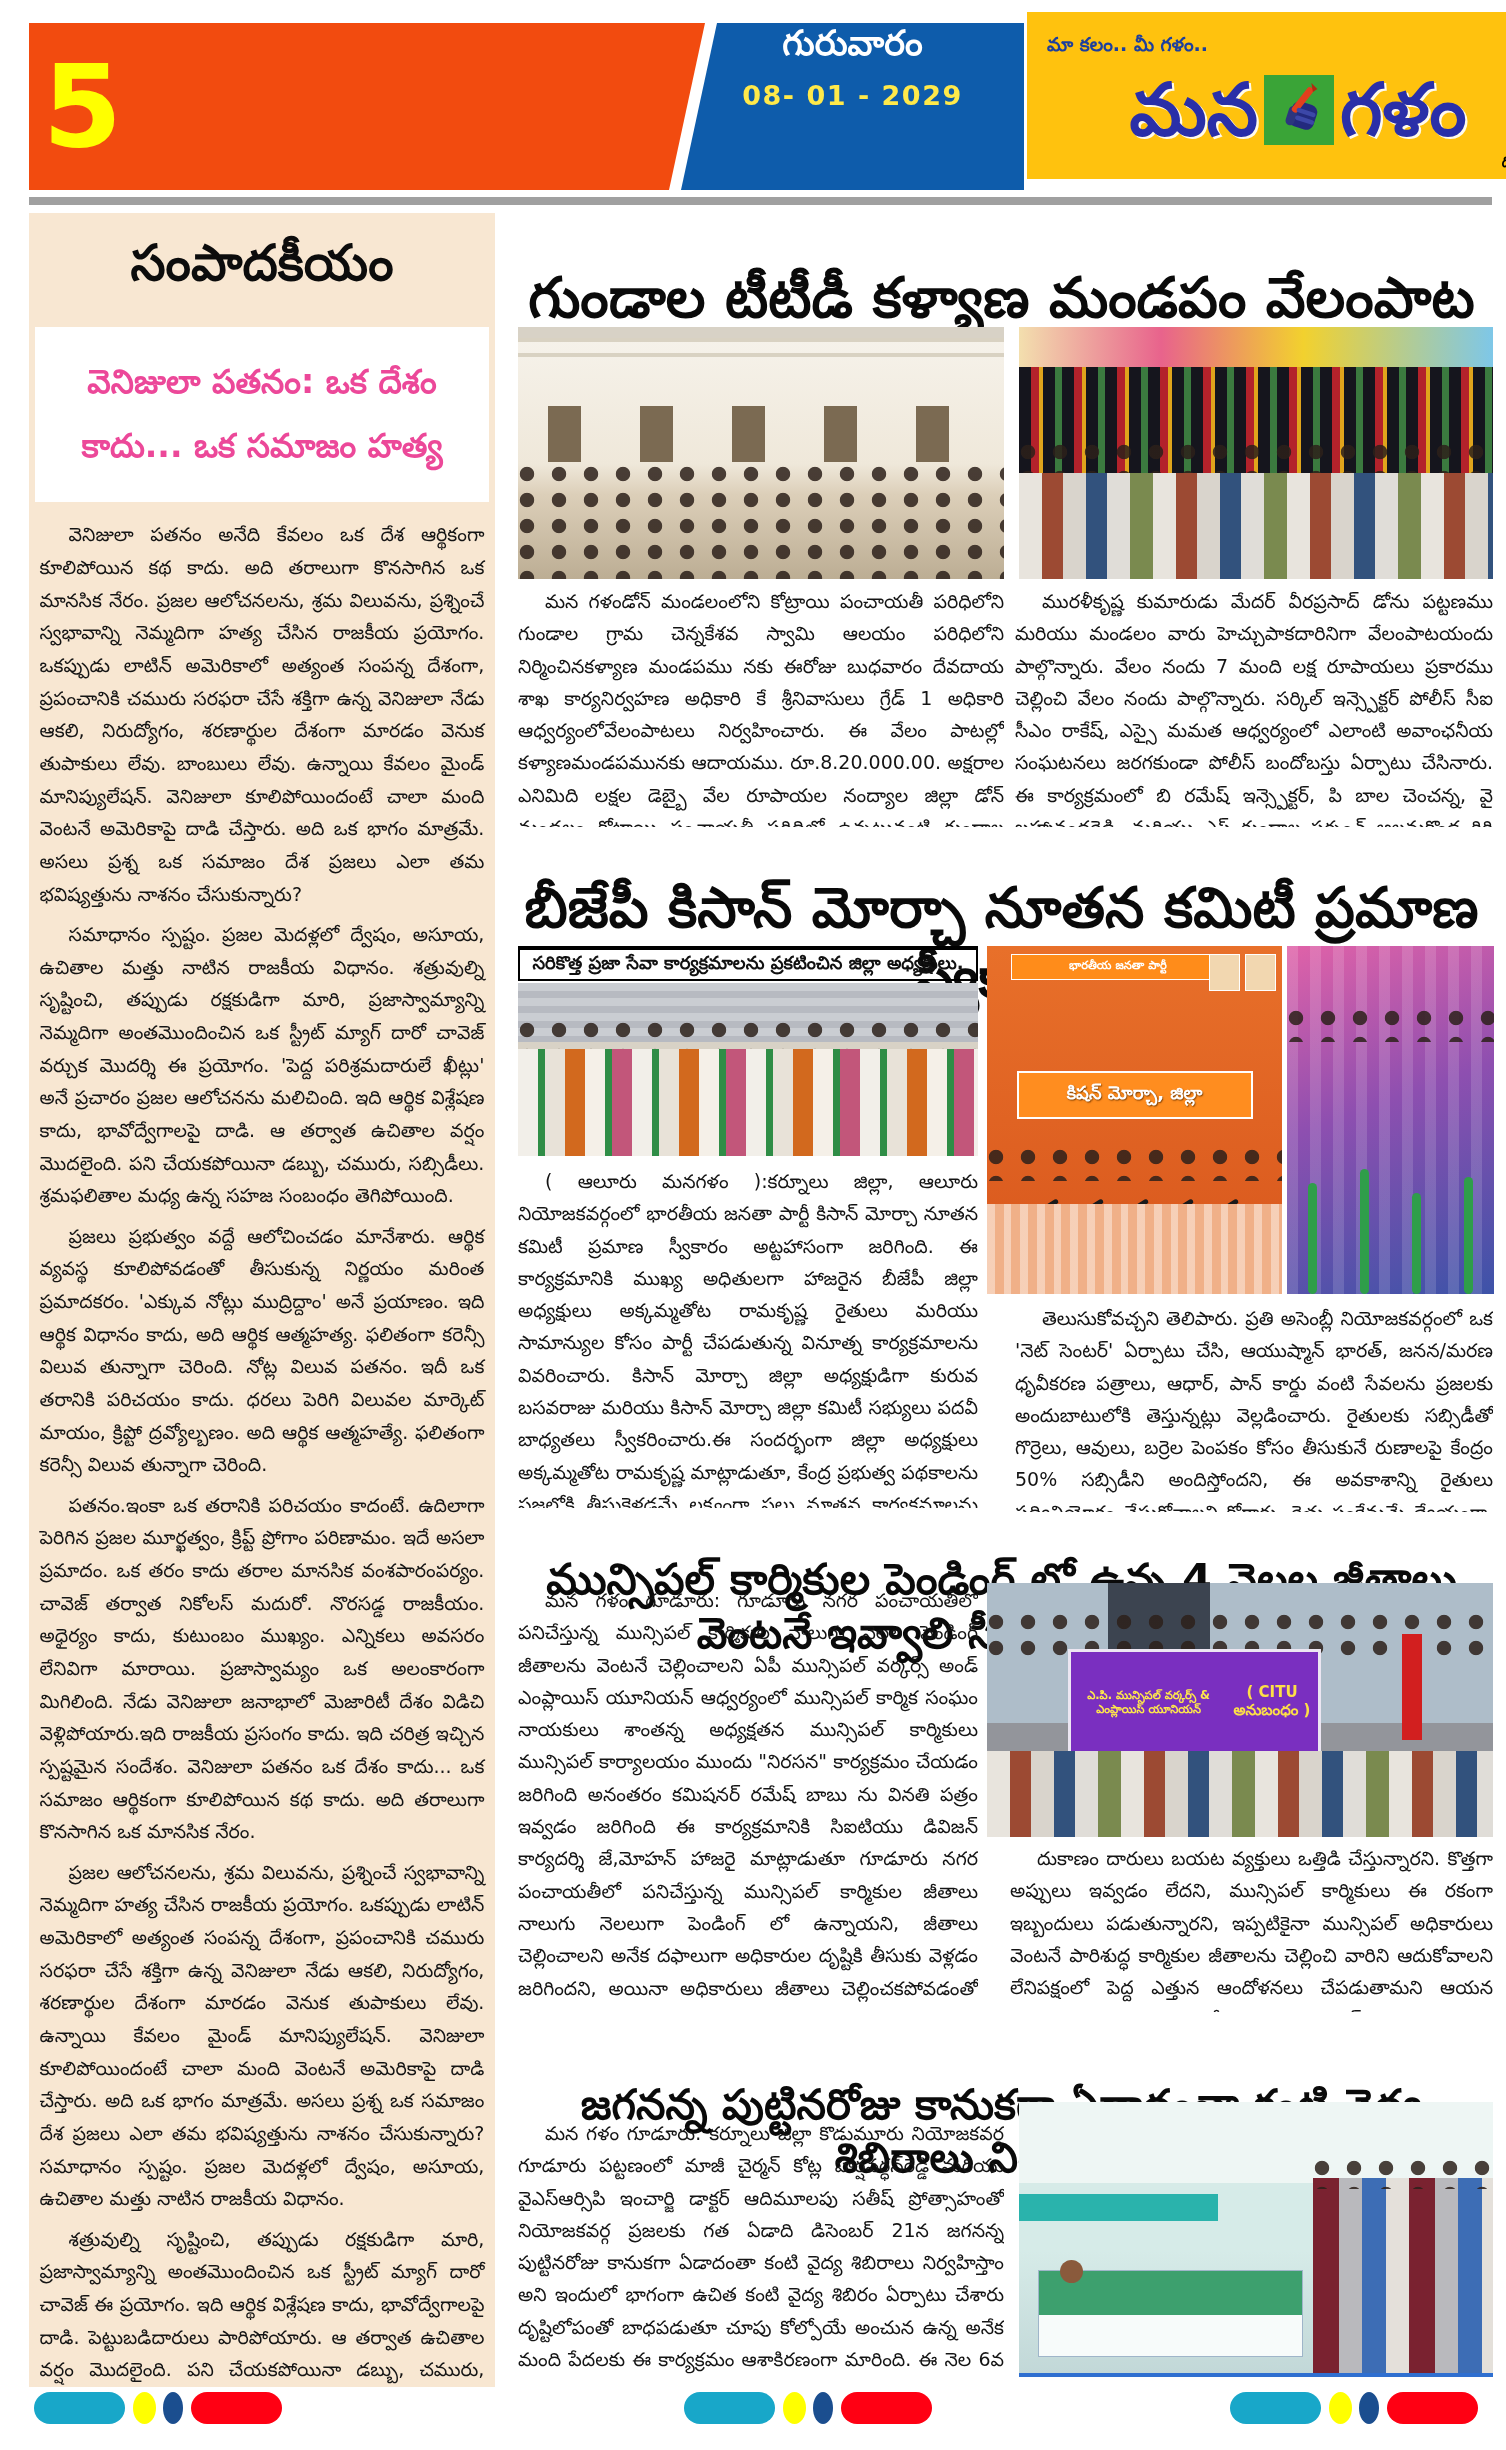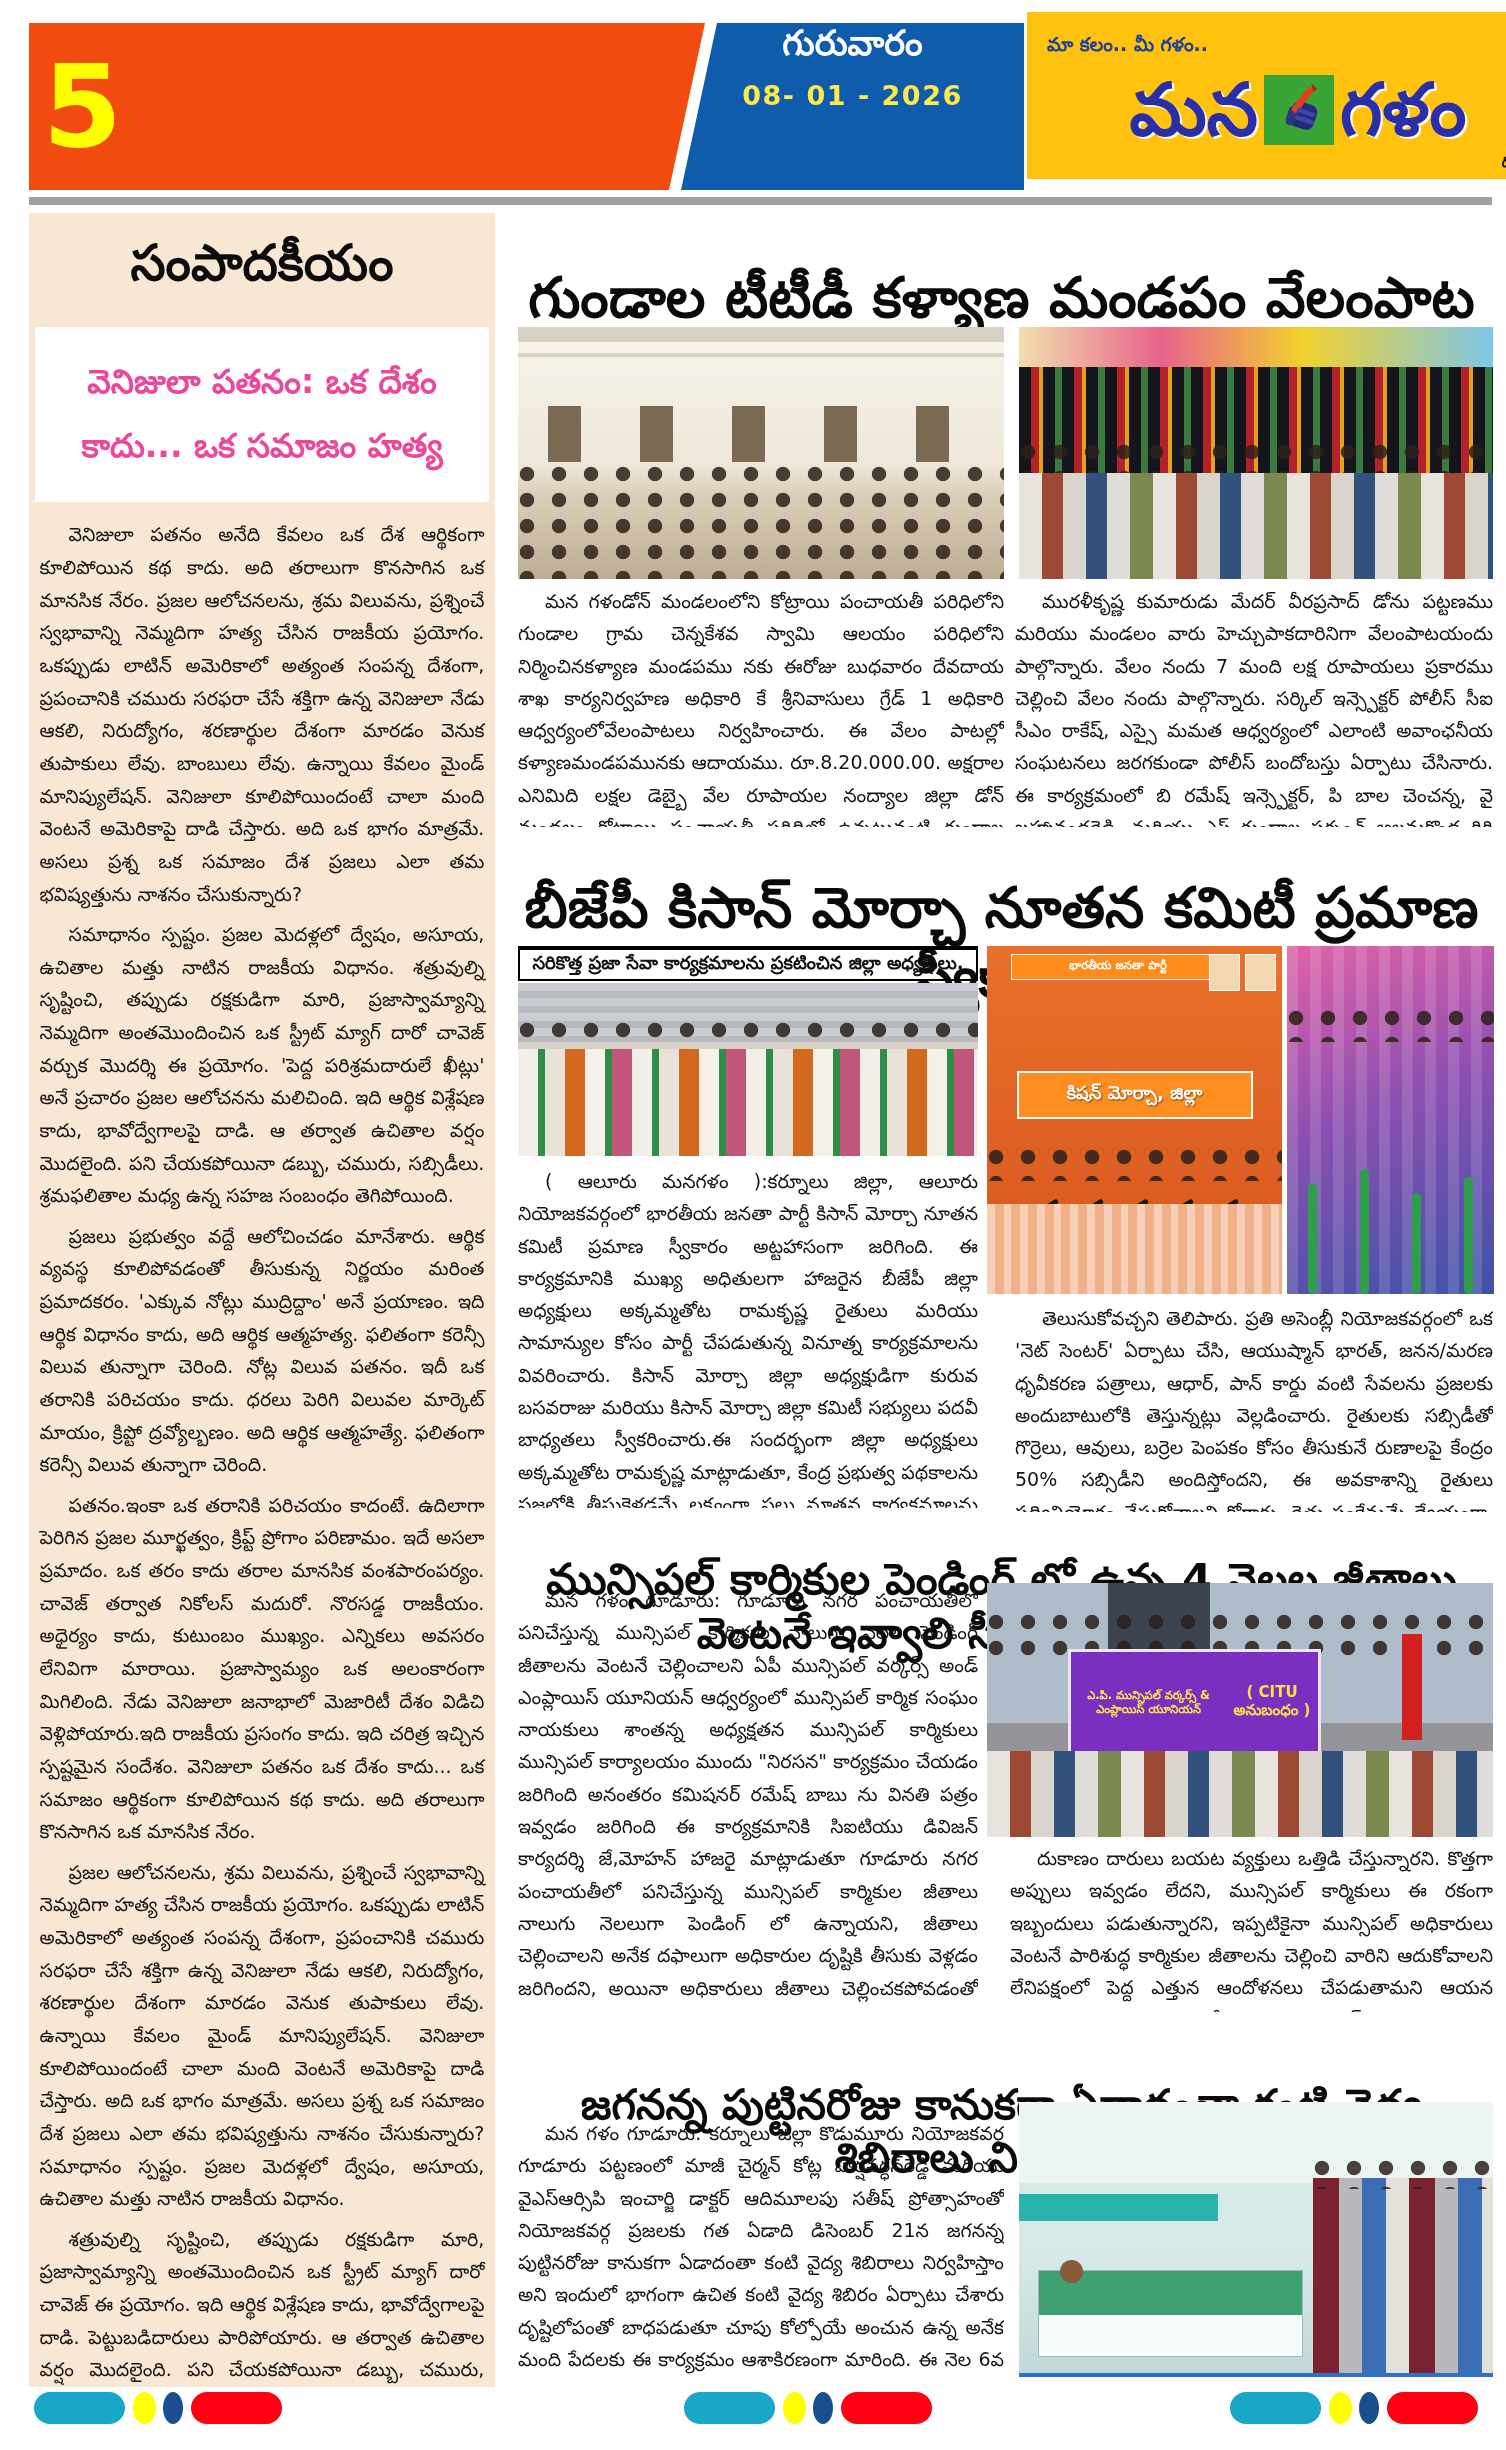--- a/index.html
+++ b/index.html
@@ -110,21 +110,21 @@
 </head>
 <body>
 
 <div class="page">
 
   <div class="hdr-orange">
     <span class="pagenum">5</span>
   </div>
   <div class="hdr-blue">
     <div class="weekday">గురువారం</div>
-    <div class="hdr-date">08- 01 - 2026</div>
+    <div class="hdr-date">08- 01 - 2029</div>
   </div>
   <div class="hdr-gold">
     <div class="tagline">మా కలం.. మీ గళం..</div>
     <div class="mast-row">
       <span class="mast-word">మన</span>
       <span class="mast-logo">
         <svg width="59" height="59" viewBox="0 0 78 78">
           <g>
             <rect x="28" y="30" width="34" height="34" rx="10" fill="#232a7e" transform="rotate(18 45 47)"></rect>
             <rect x="24" y="34" width="12" height="26" rx="6" fill="#2c357e" transform="rotate(18 30 47)"></rect>

